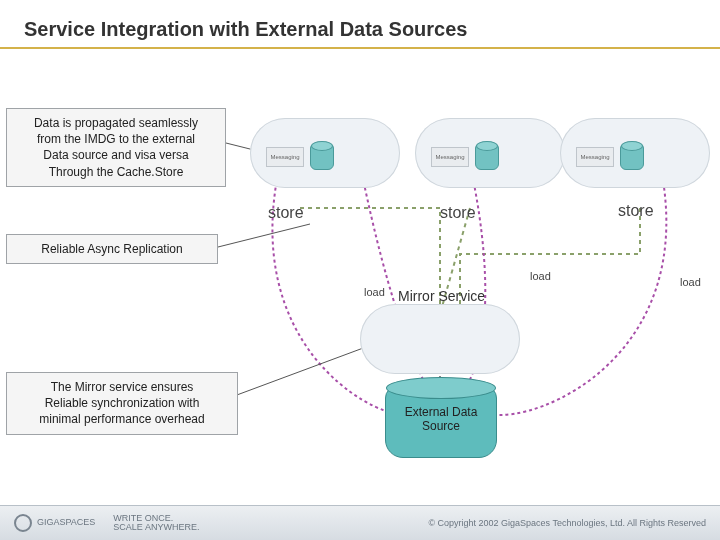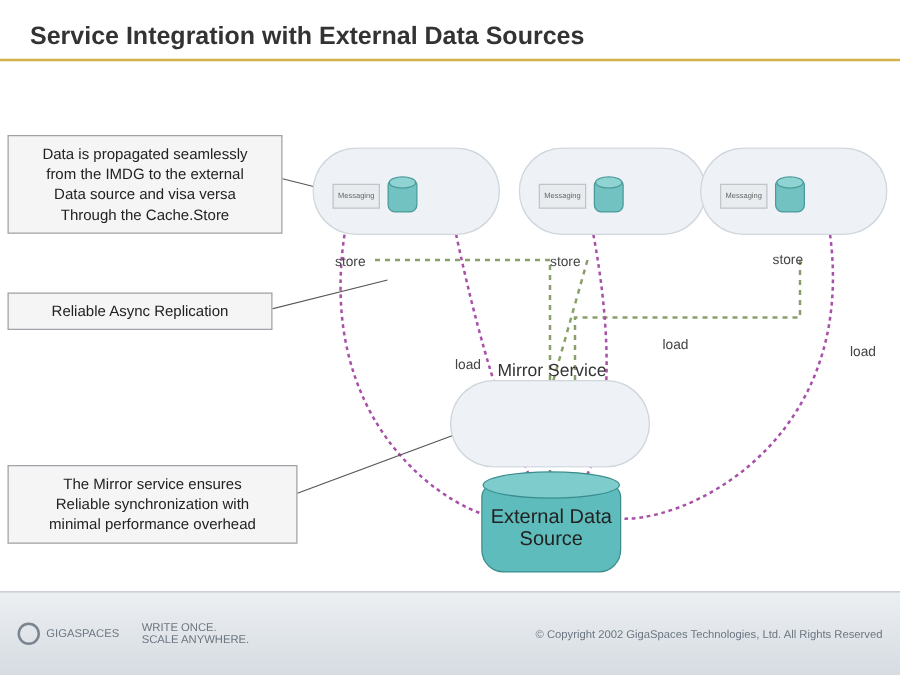--- a/index.html
+++ b/index.html
@@ -8,30 +8,30 @@
 .callout{position:absolute;background:#f5f5f5;border:1px solid #9fa3a7;padding:6px 10px;font-size:12px;line-height:1.35;text-align:center;white-space:pre-line}
 .callout-1{left:6px;top:54px;width:198px}
 .callout-2{left:6px;top:180px;width:190px}
 .callout-3{left:6px;top:318px;width:210px}
 .cloud{position:absolute;width:150px;height:70px}
 .cloud::before{content:"";position:absolute;inset:0;background:#eef2f6;border-radius:40px;box-shadow:0 0 0 1px #cfd6dc inset}
 .unit{position:absolute;display:flex;gap:6px;align-items:center}
 .box{width:36px;height:18px;background:#e9ecef;border:1px solid #bfc5cb;font-size:6px;color:#666;display:flex;align-items:center;justify-content:center}
 .cyl{width:22px;height:24px;background:#72c2c2;border:1px solid #4a9a9a;border-radius:4px 4px 6px 6px;position:relative}
 .cyl::before{content:"";position:absolute;top:-4px;left:0;right:0;height:8px;background:#8fd3d3;border:1px solid #4a9a9a;border-radius:50%}
-.lbl-store{position:absolute;font-size:11px;color:#444}
+.lbl-store{position:absolute;font-size:16px;color:#444}
 .lbl-load{position:absolute;font-size:11px;color:#444}
 .mirror-cloud{position:absolute;left:360px;top:250px;width:160px;height:70px}
 .mirror-cloud::before{content:"";position:absolute;inset:0;background:#eef2f6;border-radius:40px;box-shadow:0 0 0 1px #cfd6dc inset}
 .mirror-title{position:absolute;left:398px;top:234px;font-size:14px;color:#333}
 .ext-db{position:absolute;left:385px;top:332px;width:110px;height:70px;background:#5ebcbc;border:1px solid #3a8c8c;border-radius:12px 12px 18px 18px}
 .ext-db::before{content:"";position:absolute;top:-10px;left:0;right:0;height:20px;background:#7ecccc;border:1px solid #3a8c8c;border-radius:50%}
-.ext-db span{position:absolute;left:0;right:0;top:18px;text-align:center;font-size:16px;color:#222}
+.ext-db span{position:absolute;left:0;right:0;top:18px;text-align:center;font-size:12px;color:#222}
 svg.wires{position:absolute;left:0;top:0;width:720px;height:440px;pointer-events:none}
-.footer{position:absolute;left:0;right:0;bottom:0;height:34px;background:linear-gradient(#eceff2,#d6dce2);border-top:1px solid #b8c0c8;display:flex;align-items:center;justify-content:space-between;padding:16px 14px;font-size:9px;color:#6b7680}
+.footer{position:absolute;left:0;right:0;bottom:0;height:34px;background:linear-gradient(#eceff2,#d6dce2);border-top:1px solid #b8c0c8;display:flex;align-items:center;justify-content:space-between;padding:0 14px;font-size:9px;color:#6b7680}
 .footer .left{display:flex;gap:18px;align-items:center}
 .logo-pill{width:14px;height:14px;border:2px solid #7a8590;border-radius:50%;display:inline-block;margin-right:5px;vertical-align:middle}
 .logo-ogf{width:18px;height:18px;background:conic-gradient(#4aa850 0 120deg,#d08a2a 120deg 240deg,#3a7abf 240deg 360deg);border-radius:3px;display:inline-block;vertical-align:middle;margin-right:5px}
 </style>
 </head>
 <body>
 
 <div class="titlebar">Service Integration with External Data Sources</div>
 
 <div class="canvas">

